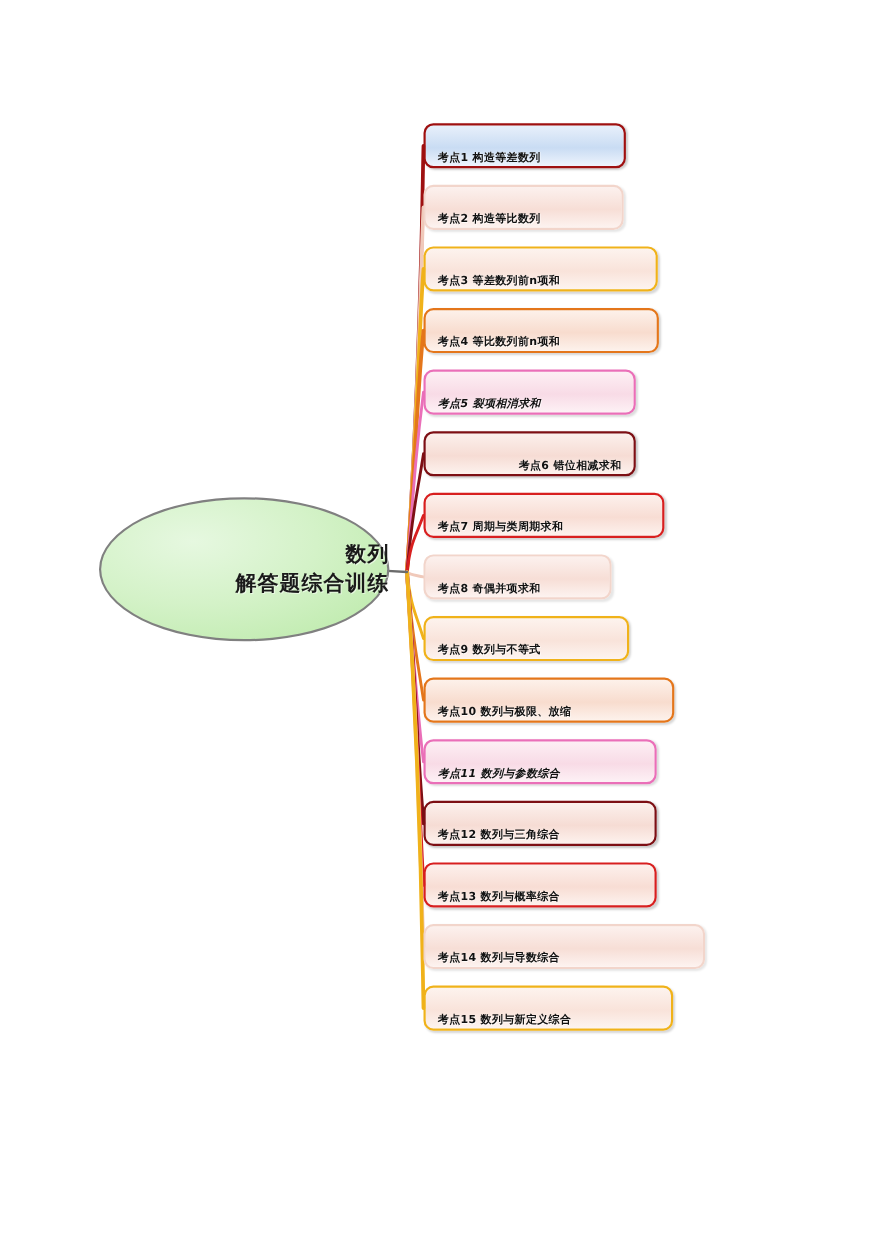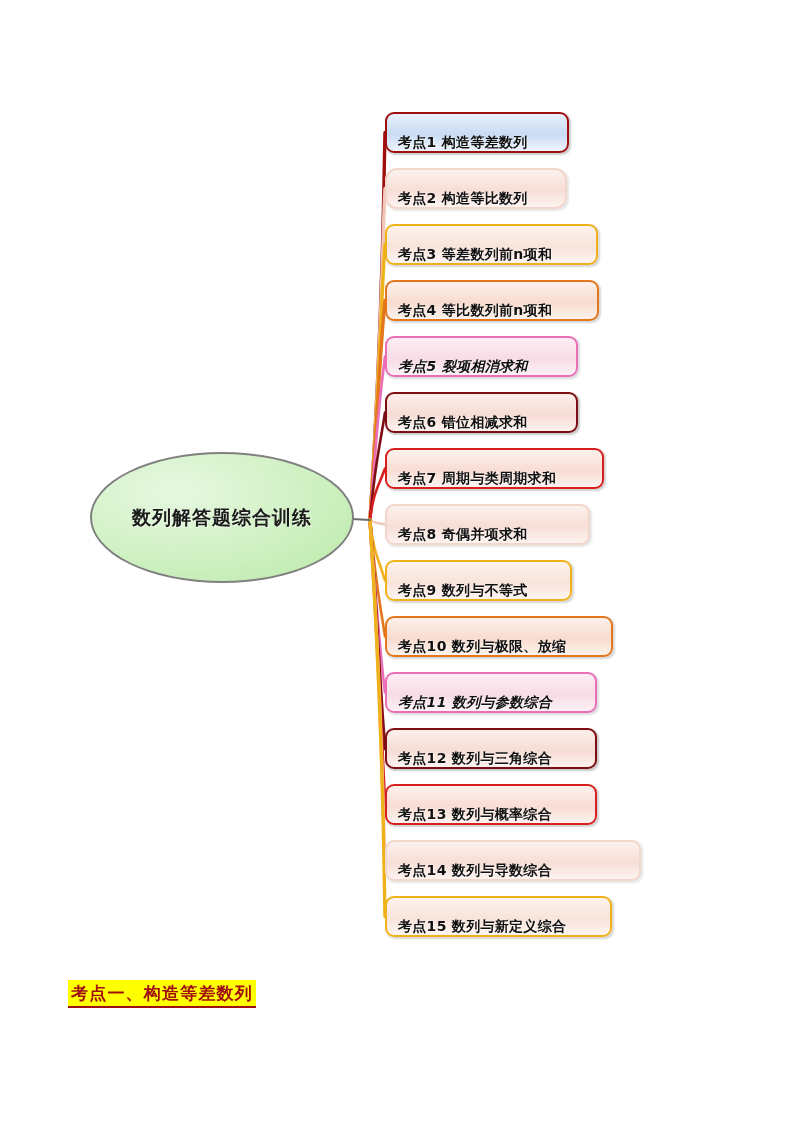--- a/index.html
+++ b/index.html
@@ -51,22 +51,22 @@
     border: 2px solid #808080;
     background: radial-gradient(ellipse at 32% 30%, #e6f8e0 0%, #d4f2c8 45%, #b9e9a6 100%);
     box-sizing: border-box;
   }
   #center-node .ellipse-text {
     position: absolute;
     left: 0; top: 0;
     width: 100%;
     height: 100%;
     display: flex;
-    flex-direction: row;
-    align-items: center;
+    flex-direction: column;
+    align-items: flex-end;
     justify-content: center;
     line-height: 1.32;
   }
   #center-node .ellipse-text .line {
     color: #1a1a1a;
     font-size: 19px;
     font-weight: bold;
     letter-spacing: 1px;
     text-shadow: 1px 1px 0 rgba(255,255,255,0.55);
     white-space: nowrap;
@@ -78,21 +78,21 @@
     height: 41px;
     box-sizing: border-box;
     border-radius: 9px;
     display: flex;
     align-items: center;
     padding-left: 11px;
     padding-right: 11px;
     z-index: 4;
   }
   .topic-box .topic-label {
-    font-size: 14px;
+    font-size: 10px;
     font-weight: bold;
     color: #111111;
     white-space: nowrap;
     letter-spacing: 0.3px;
     text-shadow: 0.6px 0.6px 0 rgba(255,255,255,0.75);
     margin-top: 20px;
   }
   .bx-blue     { border: 2.5px solid #9e1010; background: linear-gradient(180deg,#e8f0fb 0%,#c9dcf3 55%,#eef4fd 100%); box-shadow: 1.5px 1.5px 2px rgba(0,0,0,0.20); }
   .bx-palepink { border: 2.5px solid #f2d5cb; background: linear-gradient(180deg,#fcf1ee 0%,#f7ded6 55%,#fdf3f0 100%); box-shadow: 1.5px 1.5px 2px rgba(0,0,0,0.10); }
   .bx-gold     { border: 2.5px solid #f0b21a; background: linear-gradient(180deg,#fdf3ee 0%,#f9e3da 55%,#fdf4f0 100%); box-shadow: 1.5px 1.5px 2px rgba(0,0,0,0.16); }
@@ -152,39 +152,39 @@
     <div class="ellipse-text">
       <span class="line">数列</span>
       <span class="line">解答题综合训练</span>
     </div>
   </div>
 
   <div id="topic-layer">
       <div class="topic-box bx-blue" style="left: 385px; top: 112px; width: 184px;">
         <span class="topic-label">考点1 构造等差数列</span>
       </div>
-      <div class="topic-box bx-palepink" style="left: 385px; top: 168px; width: 182px; border-radius: 12px;">
+      <div class="topic-box bx-palepink" style="left: 385px; top: 168px; width: 182px;">
         <span class="topic-label">考点2 构造等比数列</span>
       </div>
       <div class="topic-box bx-gold" style="left: 385px; top: 224px; width: 213px;">
         <span class="topic-label">考点3 等差数列前n项和</span>
       </div>
       <div class="topic-box bx-orange" style="left: 385px; top: 280px; width: 214px;">
         <span class="topic-label">考点4 等比数列前n项和</span>
       </div>
       <div class="topic-box bx-pink" style="left: 385px; top: 336px; width: 193px;">
         <span class="topic-label">考点5 裂项相消求和</span>
       </div>
-      <div class="topic-box bx-maroon" style="left: 385px; top: 392px; width: 193px;">
+      <div class="topic-box bx-maroon" style="left: 385px; top: 392px; width: 193px; justify-content: flex-end;">
         <span class="topic-label">考点6 错位相减求和</span>
       </div>
       <div class="topic-box bx-red" style="left: 385px; top: 448px; width: 219px;">
         <span class="topic-label">考点7 周期与类周期求和</span>
       </div>
-      <div class="topic-box bx-palepink" style="left: 385px; top: 504px; width: 205px;">
+      <div class="topic-box bx-palepink" style="left: 385px; top: 504px; width: 171px;">
         <span class="topic-label">考点8 奇偶并项求和</span>
       </div>
       <div class="topic-box bx-gold" style="left: 385px; top: 560px; width: 187px;">
         <span class="topic-label">考点9 数列与不等式</span>
       </div>
       <div class="topic-box bx-orange" style="left: 385px; top: 616px; width: 228px;">
         <span class="topic-label">考点10 数列与极限、放缩</span>
       </div>
       <div class="topic-box bx-pink" style="left: 385px; top: 672px; width: 212px;">
         <span class="topic-label">考点11 数列与参数综合</span>
@@ -196,17 +196,14 @@
         <span class="topic-label">考点13 数列与概率综合</span>
       </div>
       <div class="topic-box bx-palepink" style="left: 385px; top: 840px; width: 256px;">
         <span class="topic-label">考点14 数列与导数综合</span>
       </div>
       <div class="topic-box bx-gold" style="left: 385px; top: 896px; width: 227px;">
         <span class="topic-label">考点15 数列与新定义综合</span>
       </div>
     </div>
 
-  <div id="bottom-heading">
-    <span class="heading-text">考点一、构造等差数列</span>
-  </div>
 
 </div>
 
 </body></html>

